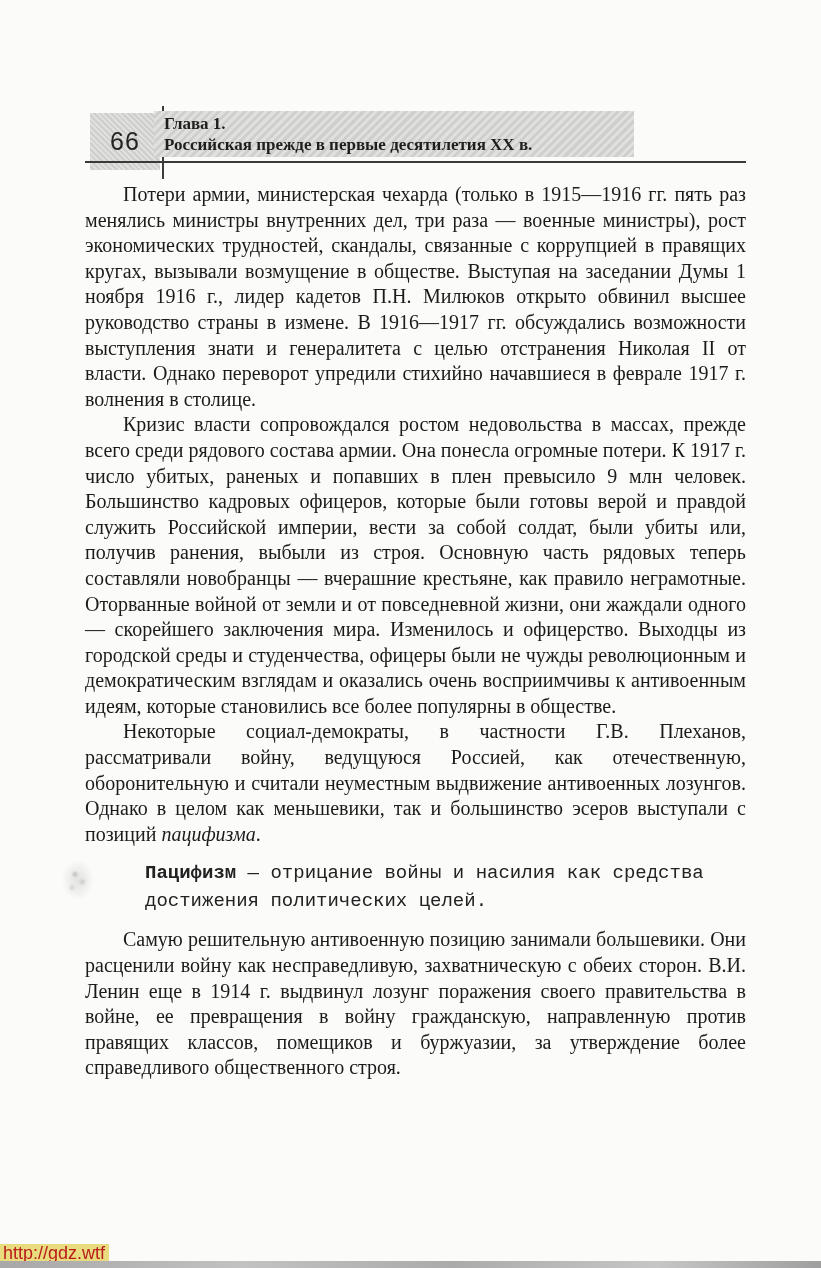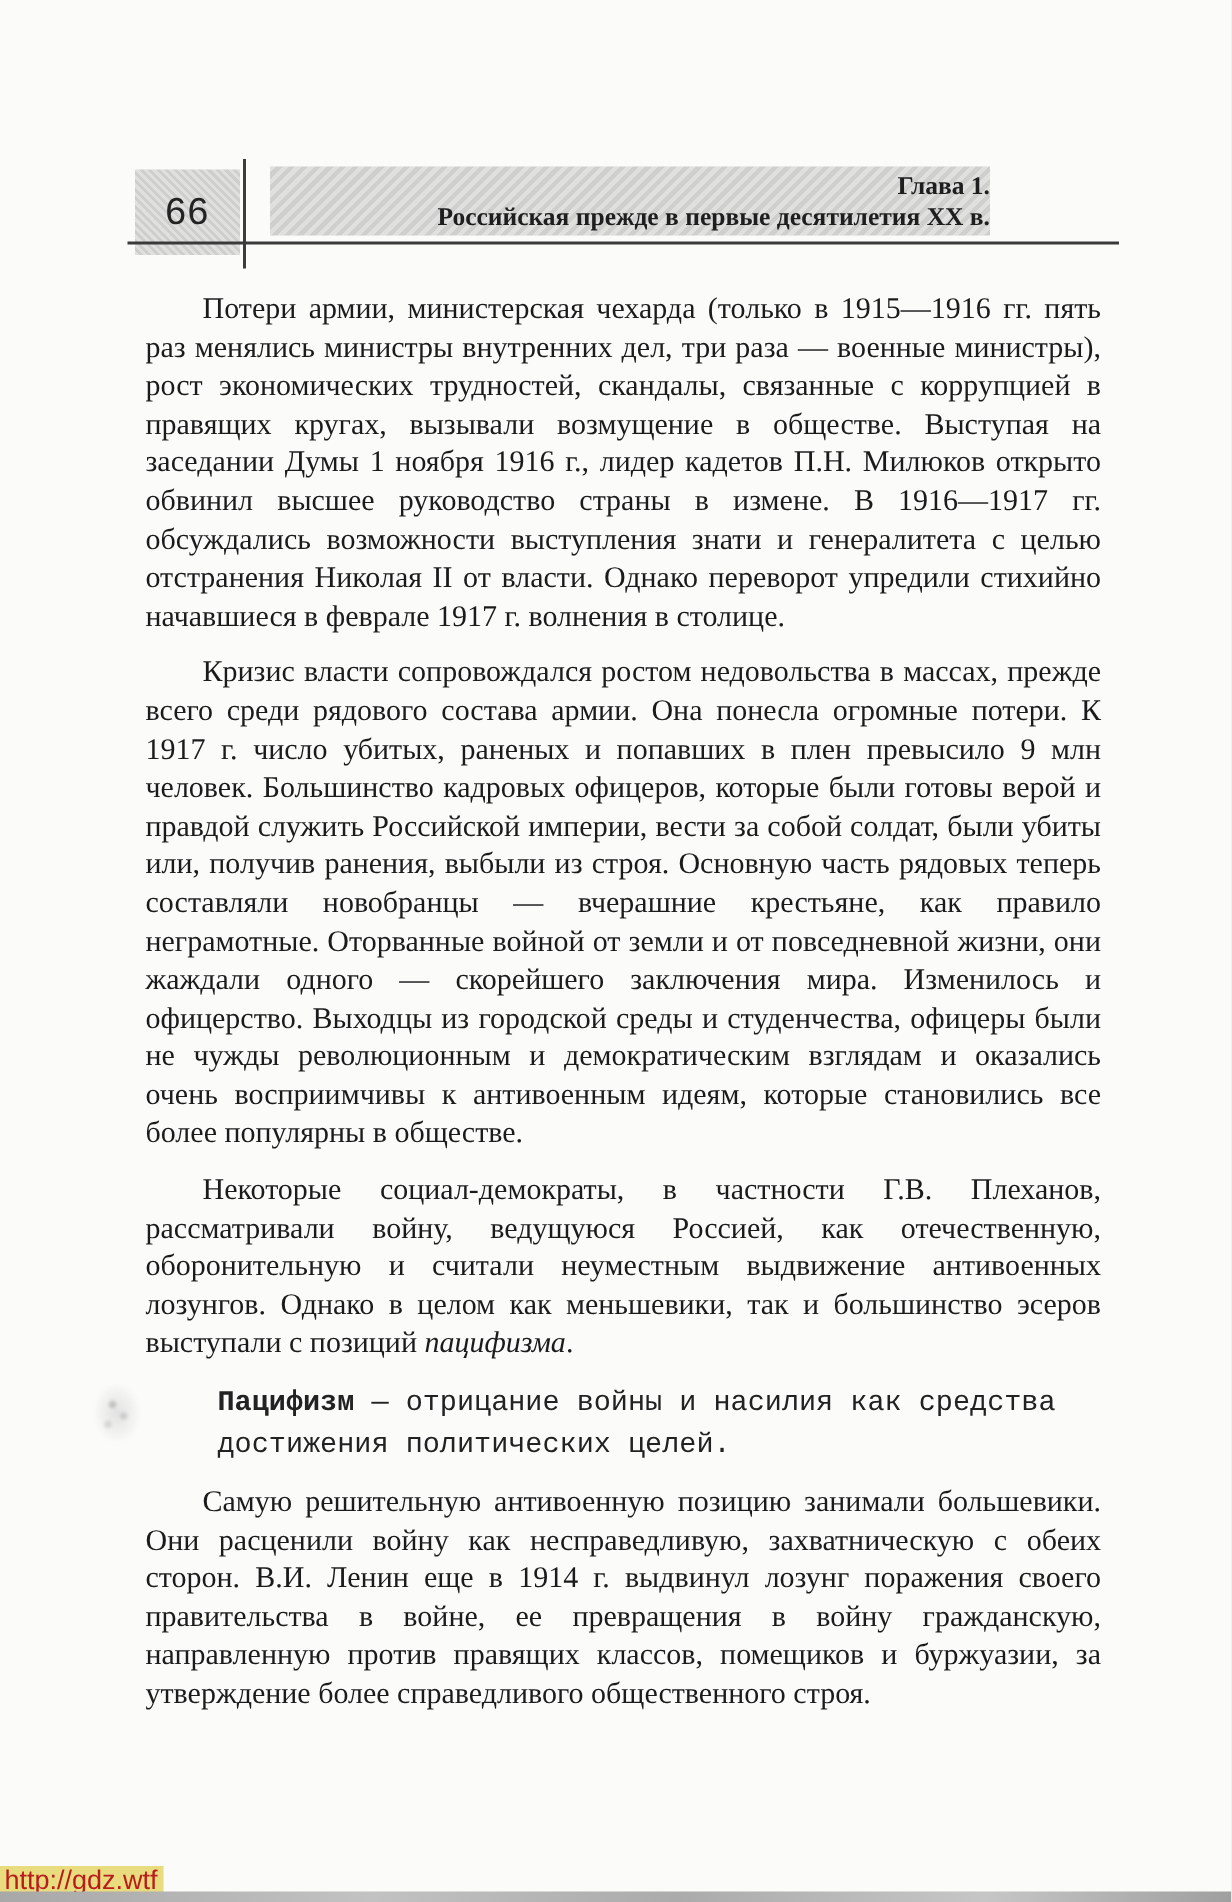--- a/index.html
+++ b/index.html
@@ -19,38 +19,38 @@
       #d5d5d3;
     display:flex;align-items:center;justify-content:center;
     font-family:"Liberation Sans", sans-serif;
     font-size:25px;color:#232323;letter-spacing:1px;
   }
   .header-vline{
     position:absolute;left:162px;top:106px;width:2px;height:73px;
     background:#3c3c3c;
   }
   .chapter-band{
-    position:absolute;left:180px;top:111px;width:480px;height:46px;
+    position:absolute;left:154px;top:111px;width:480px;height:46px;
     background:
       repeating-linear-gradient(135deg, rgba(255,255,255,.22) 0 3px, rgba(0,0,0,.04) 3px 6px),
       #d7d7d5;
     padding:2px 0 0 10px;box-sizing:border-box;
-    font-weight:bold;font-size:17px;line-height:21px;color:#1e1e1e;text-align:right;
+    font-weight:bold;font-size:17px;line-height:21px;color:#1e1e1e;
   }
   .header-rule{
     position:absolute;left:85px;top:161px;width:661px;height:2px;
     background:#3a3a3a;
   }
   
   .body-text{
     position:absolute;left:85px;top:182px;width:661px;
     font-size:20px;line-height:25.6px;
     text-align:justify;
   }
-  .body-text p{margin:12px;text-indent:38px;}
+  .body-text p{margin:0;text-indent:38px;}
   .para-italic{font-style:italic;}
   
   .definition{
     position:relative;
     margin:12px 0 12px 60px;width:560px;
     font-family:Liberation Mono, monospace;
     font-size:19px;line-height:28px;color:#222;
     text-align:left;text-indent:0;
   }
   .definition b{font-weight:bold;}

